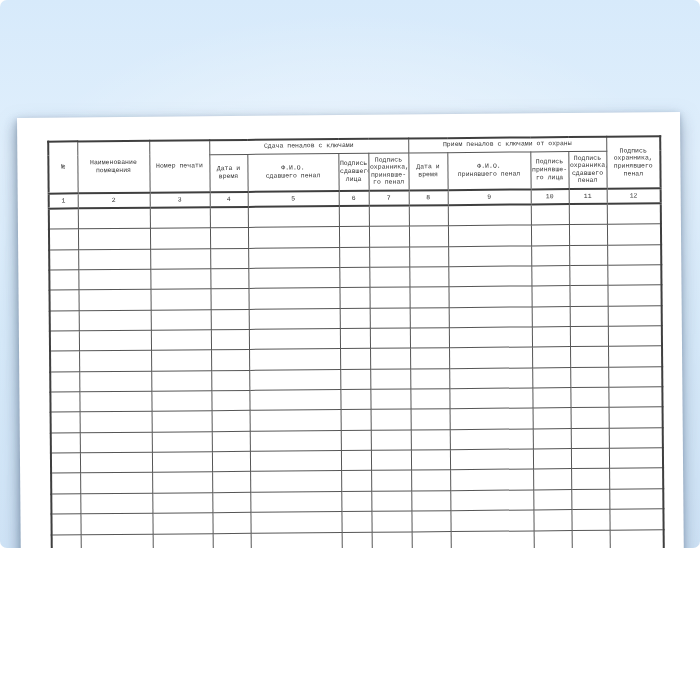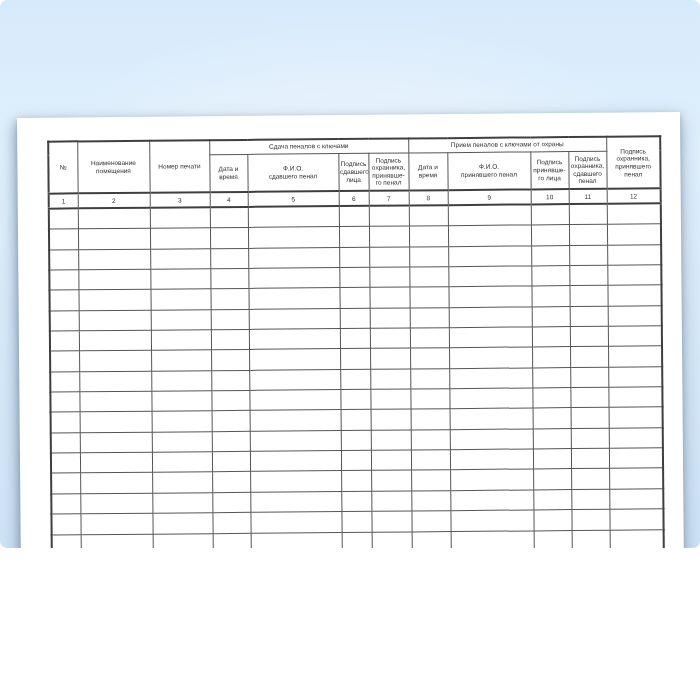--- a/index.html
+++ b/index.html
@@ -7,21 +7,21 @@
     padding: 0;
   }
   .scene {
     position: relative;
     width: 700px;
     height: 548px;
     overflow: hidden;
     background:
       radial-gradient(75% 55% at 50% 38%, rgba(255,255,255,0.55) 0%, rgba(255,255,255,0.0) 65%),
       linear-gradient(180deg, #d7eafb 0%, #e0effc 28%, #d6e9f9 62%, #cfe3f6 100%);
-    font-family: Liberation Sans, sans-serif;
+    font-family: Liberation Mono, monospace;
     border-radius: 7px;
   }
   .paper {
     position: absolute;
     left: 19px;
     top: 115px;
     width: 663px;
     height: 463px;
     background: #ffffff;
     transform: rotate(-0.5deg);

